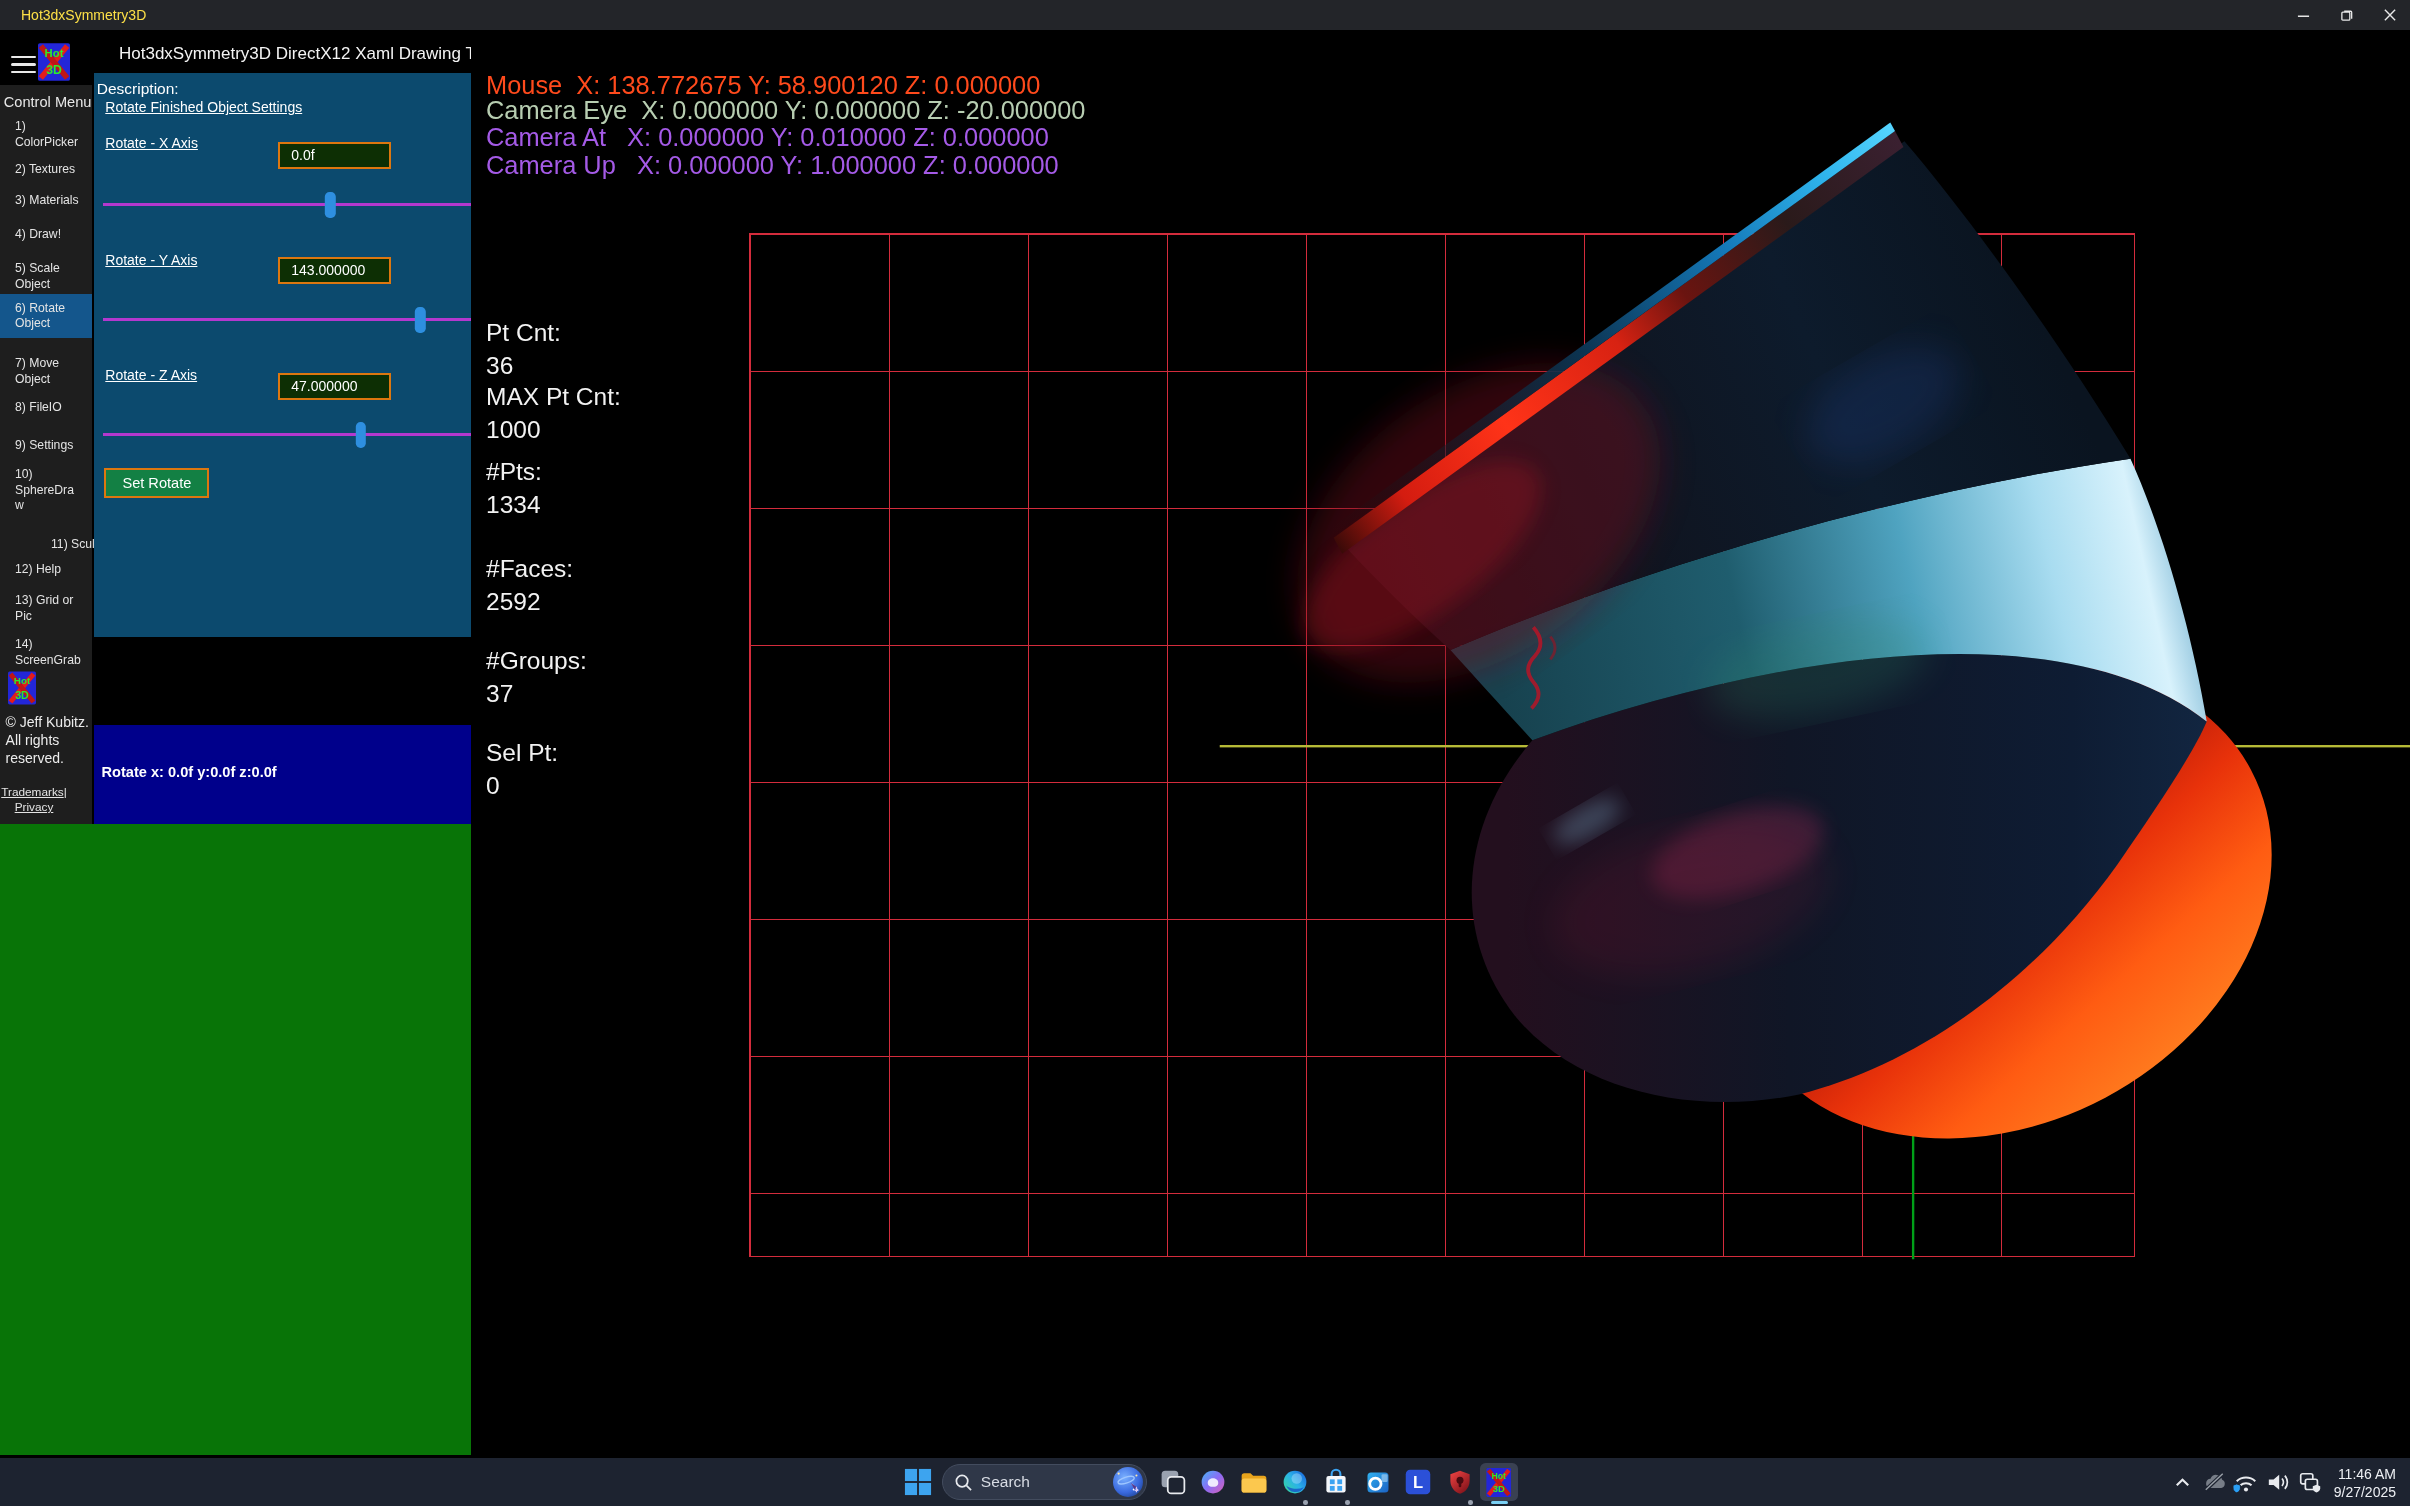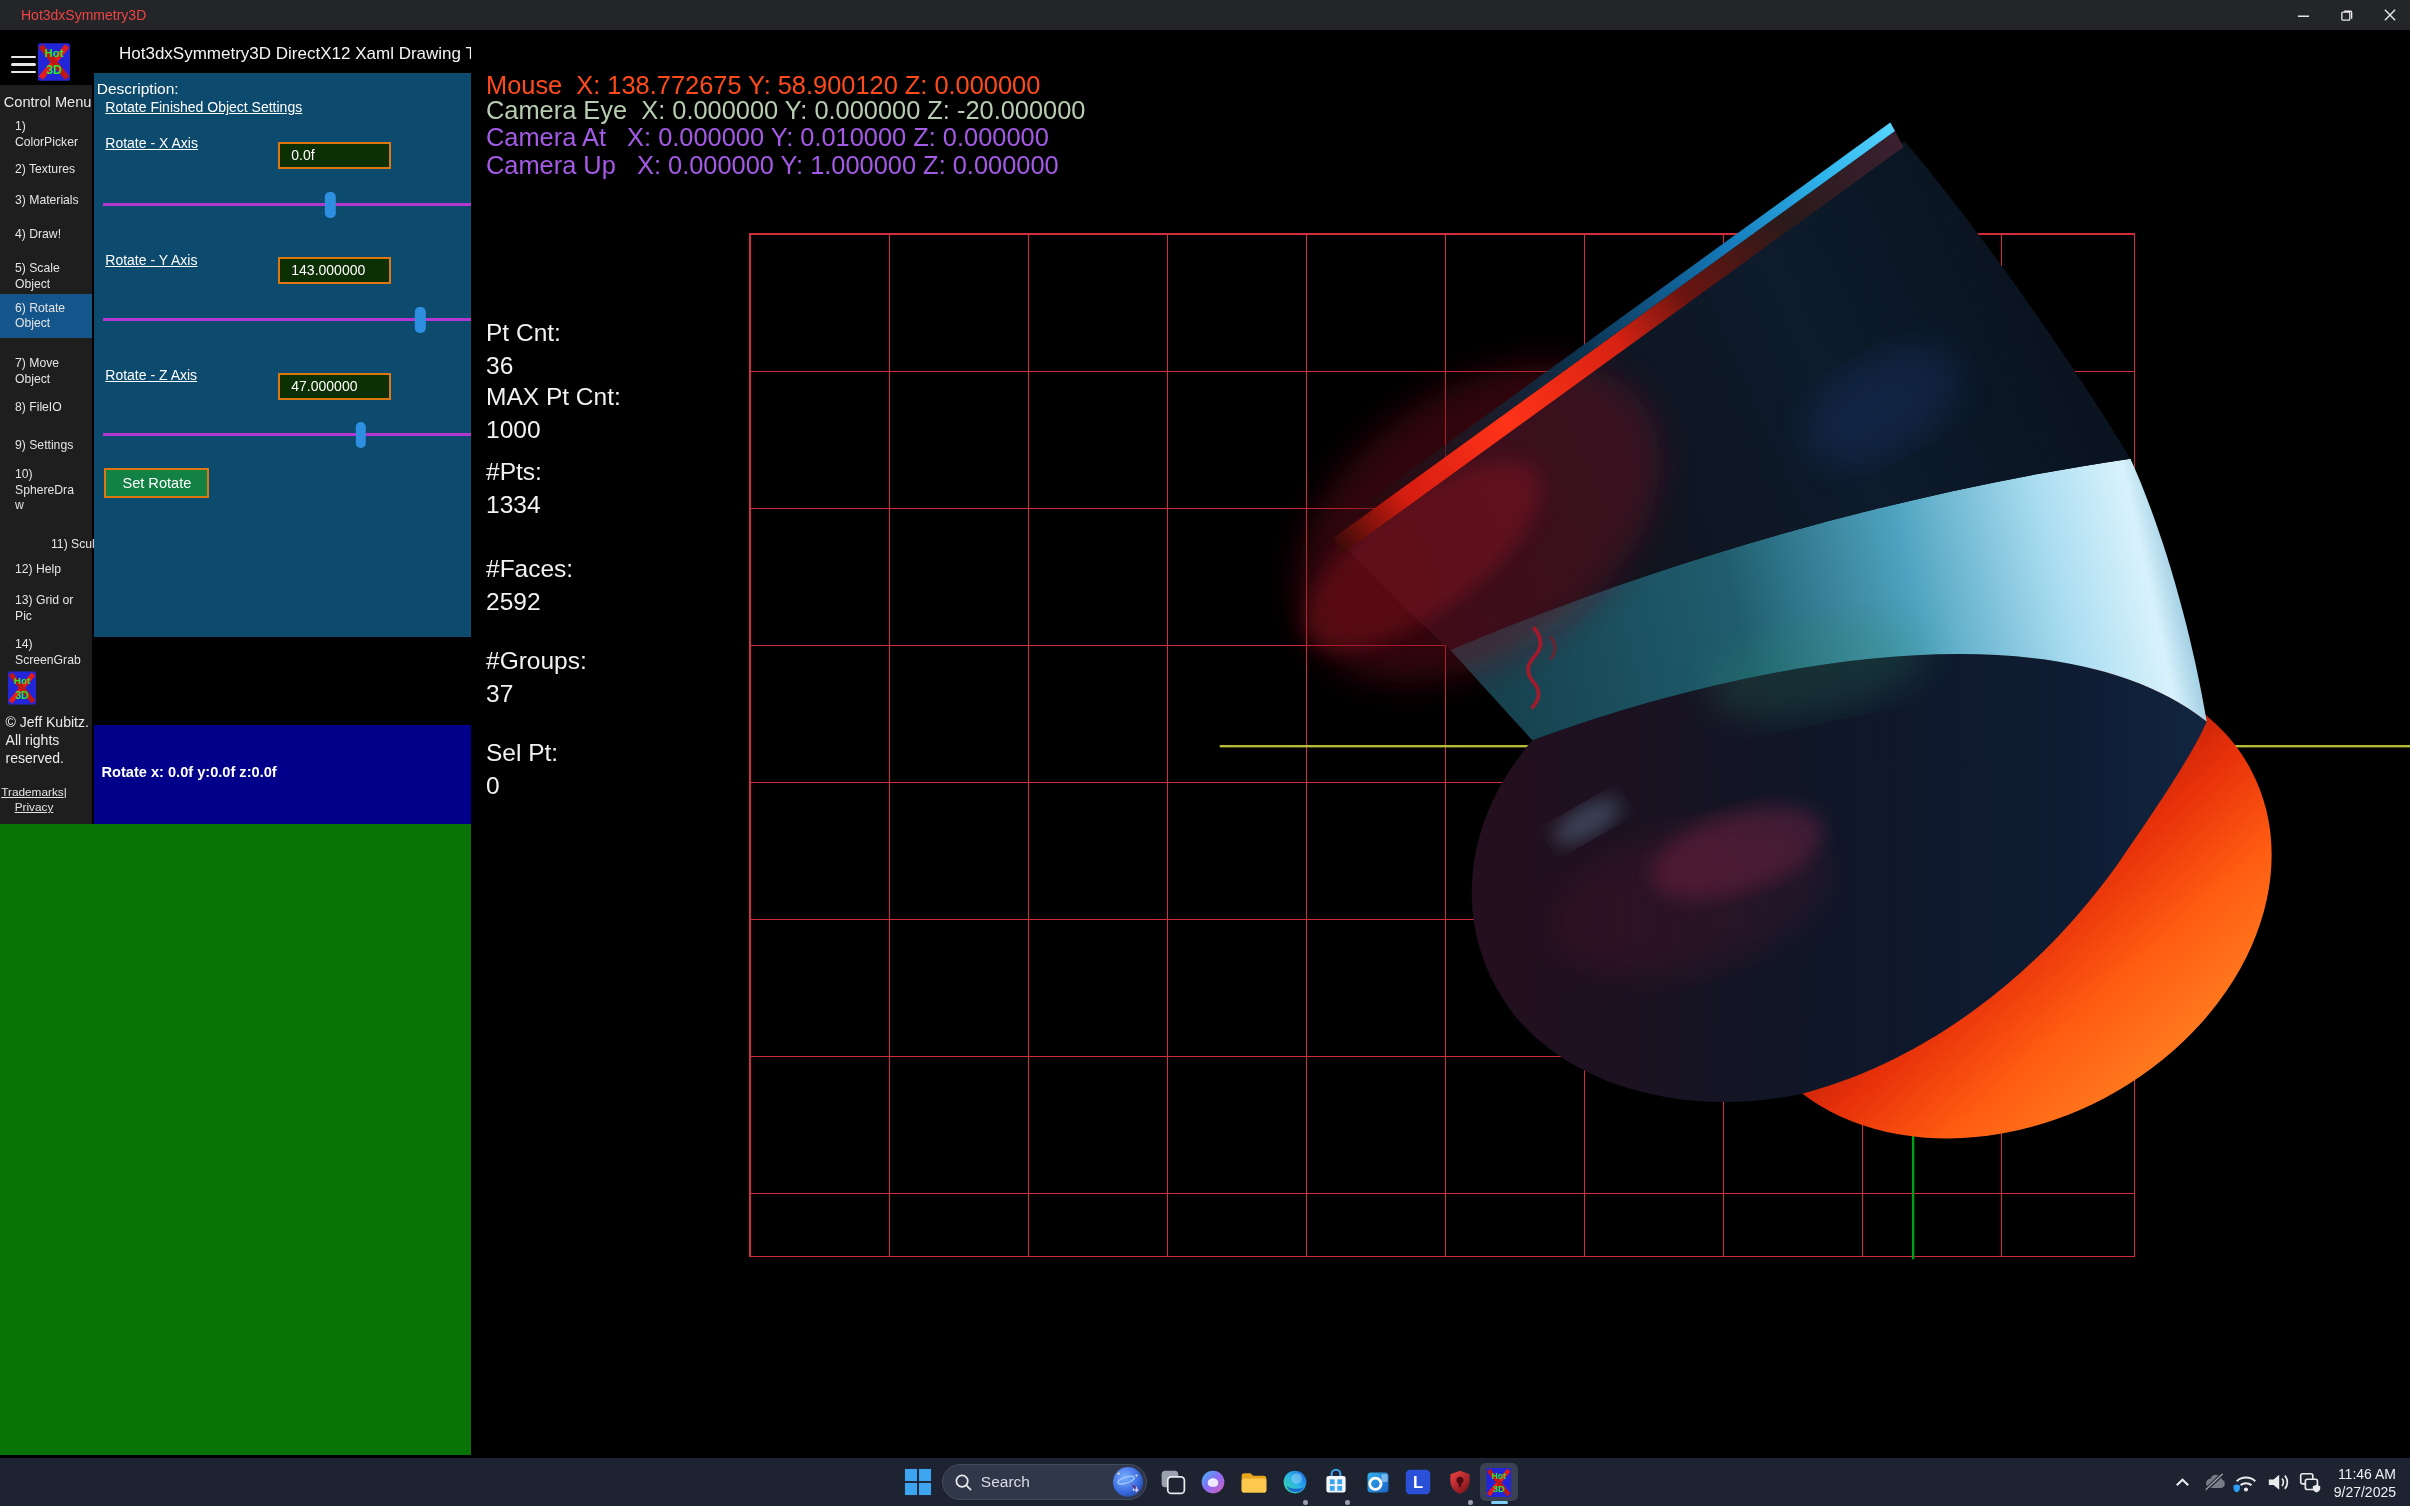--- a/index.html
+++ b/index.html
@@ -3,21 +3,21 @@
 <meta charset="utf-8">
 <style>
   html,body{margin:0;padding:0;background:#000;}
   .screen{position:relative;width:2411px;height:1507px;background:#000;overflow:hidden;
           font-family:"Liberation Sans",sans-serif;color:#eee;}
   .abs{position:absolute;}
 
   
   .titlebar{position:absolute;left:0;top:0;width:2411px;height:30px;background:#232529;
             display:flex;align-items:center;}
-  .titlebar .wtitle{margin-left:21px;font-size:14px;color:#ef4444;}
+  .titlebar .wtitle{margin-left:21px;font-size:14px;color:#fde047;}
   .wc-group{position:absolute;right:0;top:0;height:30px;display:flex;}
   .wc{width:43px;height:30px;display:flex;align-items:center;justify-content:center;}
 
   
   .appheader{position:absolute;left:0;top:30px;width:2411px;height:55px;background:#000;}
   .hamburger{position:absolute;left:11.3px;top:56px;width:24.5px;height:17px;display:flex;
              flex-direction:column;justify-content:space-between;}
   .hamburger div{height:2.4px;background:#e8e8e8;border-radius:1.9px;}
   .apptitle{position:absolute;left:119px;top:44px;font-size:17px;color:#f4f4f4;}
 

